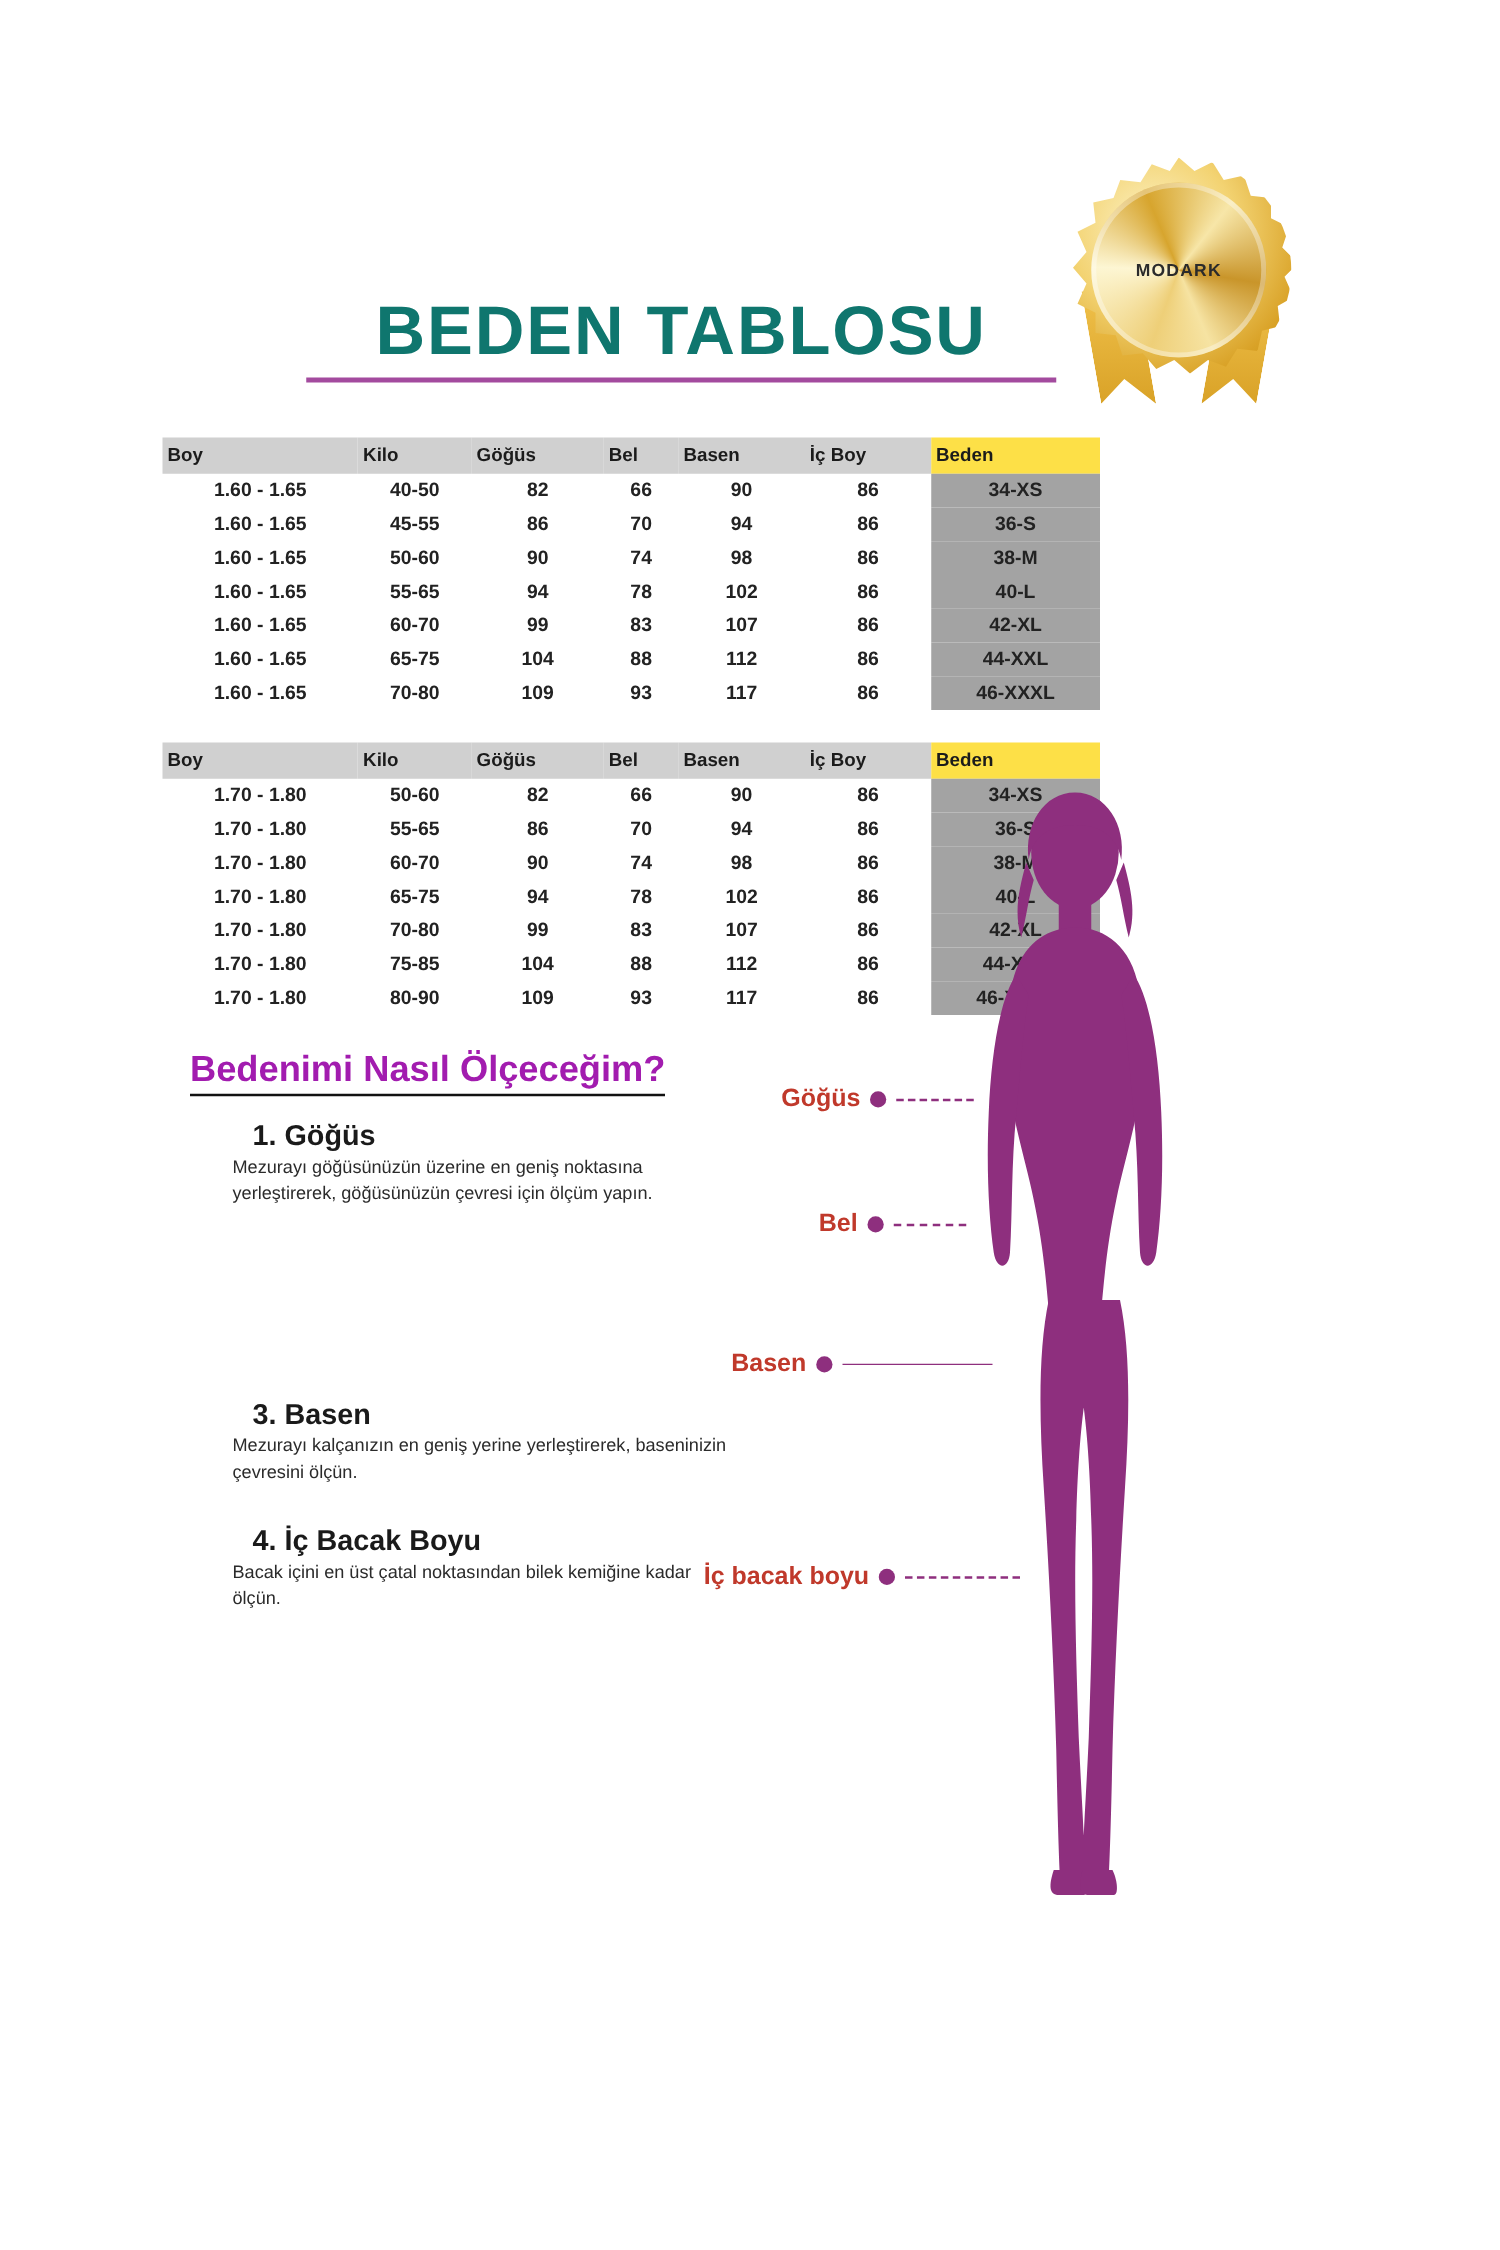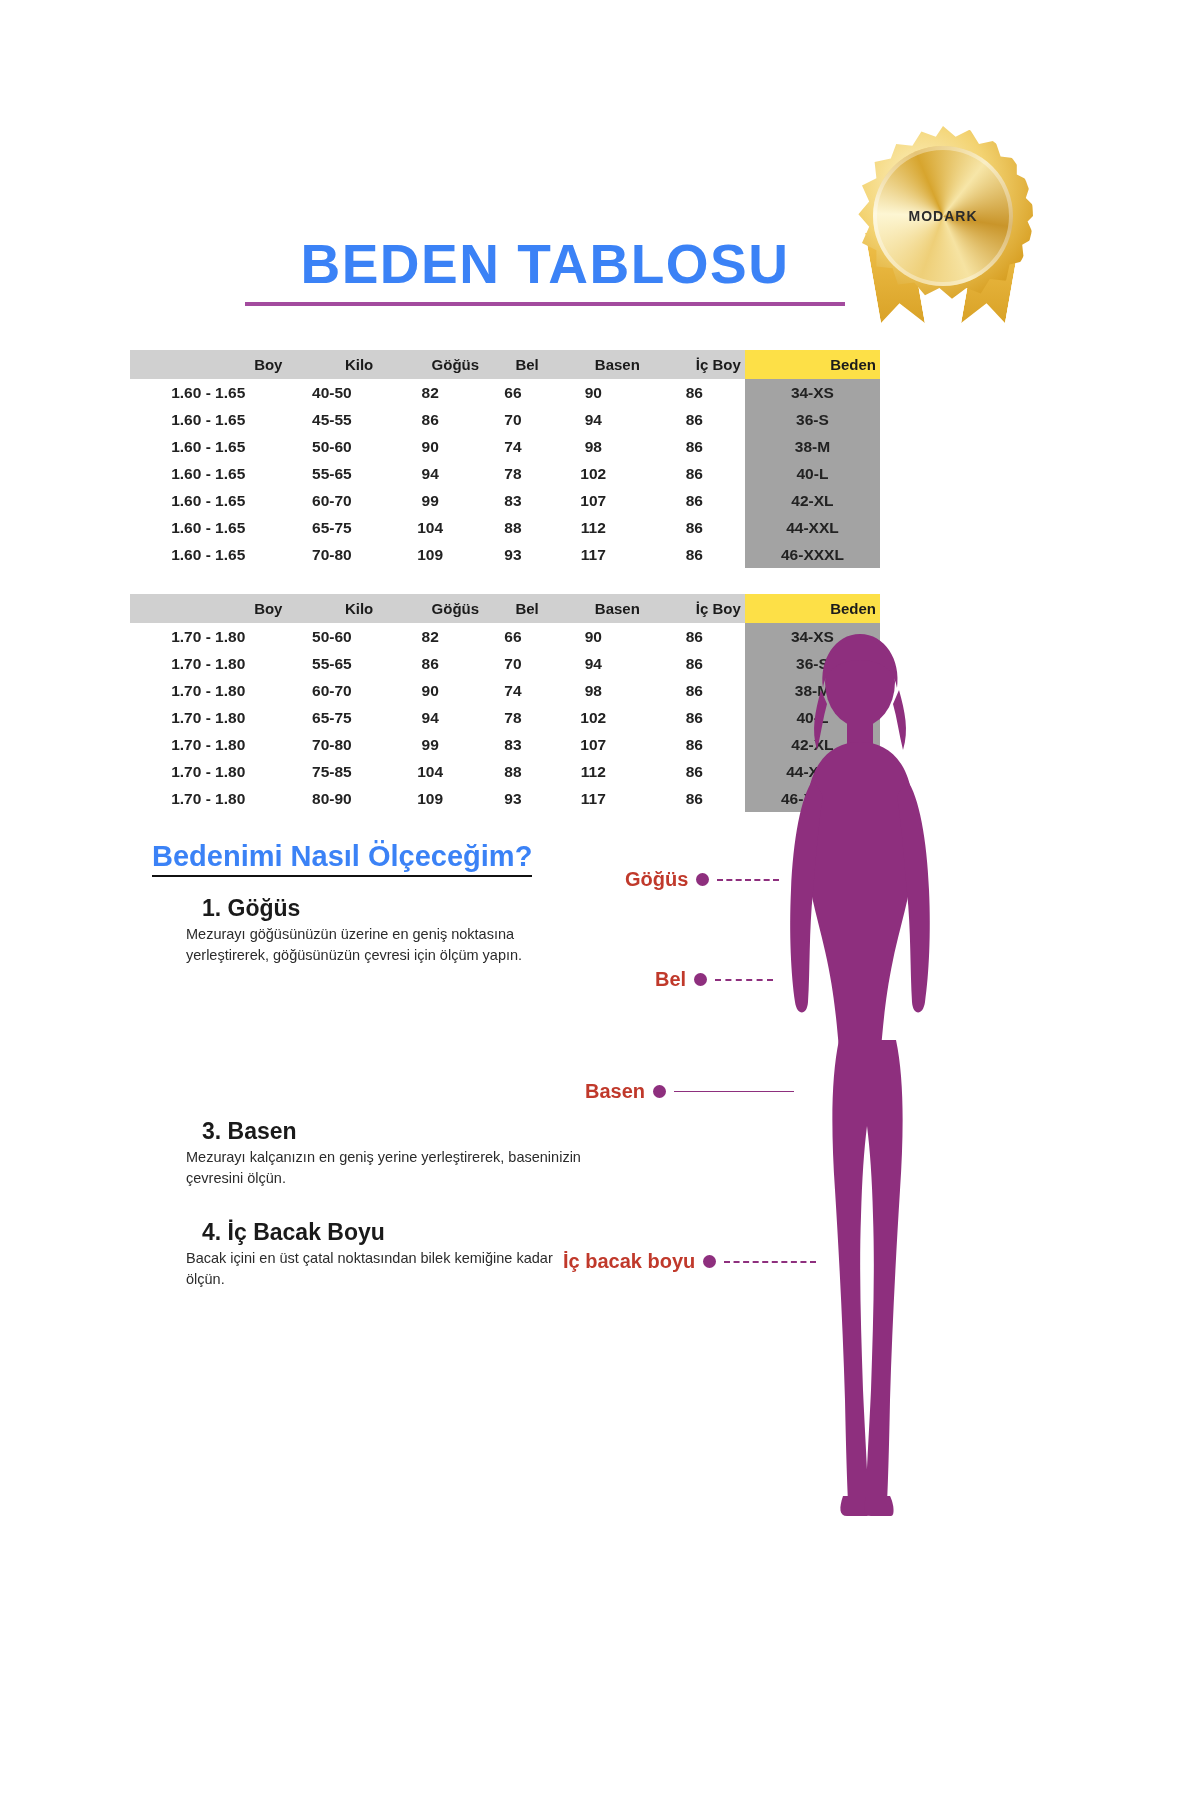--- a/index.html
+++ b/index.html
@@ -35,44 +35,44 @@
   .badge .brand{
     position:absolute;left:30px;top:38px;width:140px;height:140px;
     display:flex;align-items:center;justify-content:center;
     font-size:14px;font-weight:bold;letter-spacing:1px;color:#2b2b2b;
   }
 
   
   .title{
     position:absolute;left:245px;top:232px;width:600px;
     font-size:55px;font-weight:bold;letter-spacing:1.5px;
-    color:#3b82f6;
+    color:#0f766e;
     border-bottom:4px solid #a34b9e;
     padding-bottom:6px;
     text-align:center;
   }
 
   
   .table-wrap{position:absolute;}
   table{border-collapse:collapse;width:100%;font-size:15.5px;color:#1b1b1b;}
   thead th{
-    background:#d0d0d0;font-weight:bold;padding:6px 4px;text-align:right;font-size:15px;
+    background:#d0d0d0;font-weight:bold;padding:6px 4px;text-align:left;font-size:15px;
   }
   thead th.beden-col{background:#fde047;}
   tbody td{padding:4.5px 4px;text-align:center;font-weight:bold;font-size:15.5px;color:#222;}
   tbody td.beden-col{background:#a3a3a3;font-weight:bold;}
   tbody tr td:first-child{font-weight:bold;}
 
   #table1{left:130px;top:350px;width:750px;}
   #table2{left:130px;top:594px;width:750px;}
 
   
   .howto-title{
     position:absolute;left:152px;top:840px;
-    font-size:29px;font-weight:bold;color:#3b82f6;
+    font-size:29px;font-weight:bold;color:#a21caf;
     border-bottom:2px solid #111;padding-bottom:2px;
   }
   .step{position:absolute;width:400px;}
   .step h3{margin:0 0 2px 16px;font-size:23px;font-weight:bold;color:#1a1a1a;}
   .step p{margin:0;font-size:14.5px;line-height:1.45;color:#2b2b2b;}
   #step1{left:186px;top:895px;}
   #step2{left:186px;top:1005px;}
   #step3{left:186px;top:1118px;}
   #step4{left:186px;top:1219px;}
 

